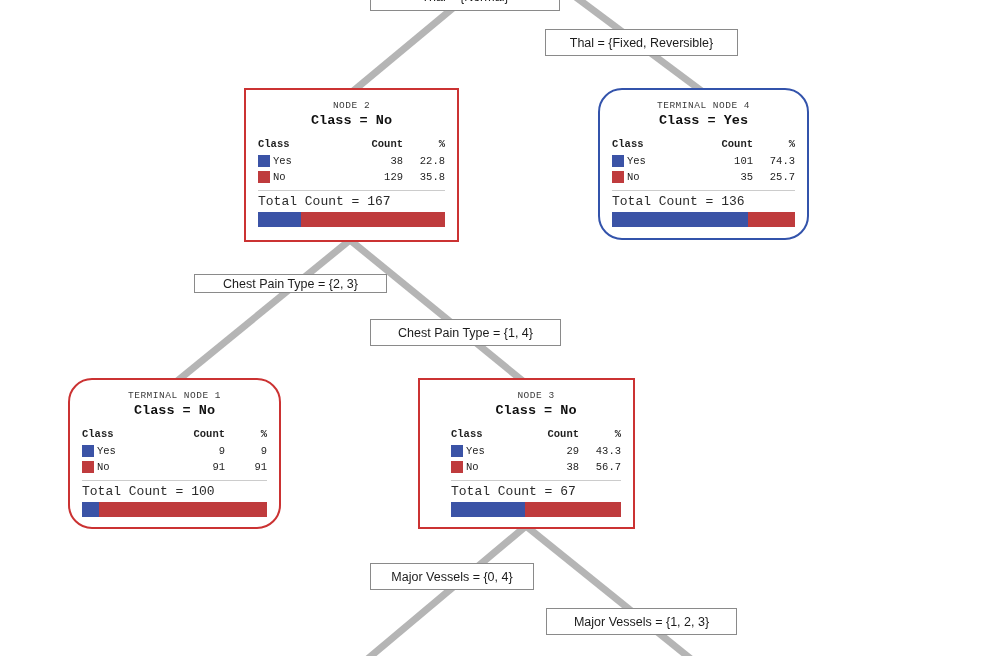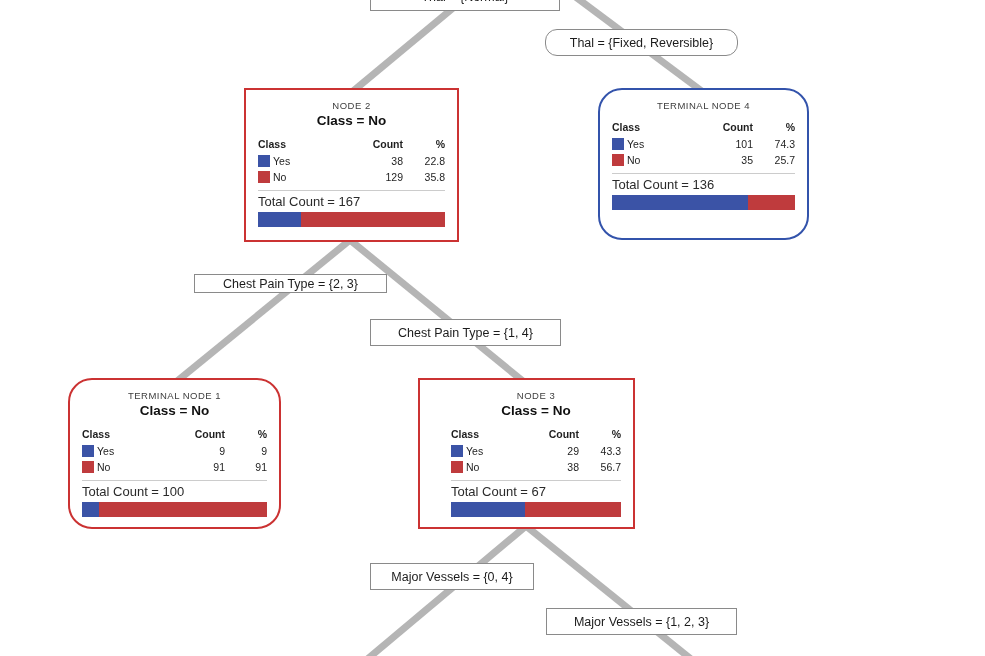--- a/index.html
+++ b/index.html
@@ -23,20 +23,21 @@
     display:flex; align-items:center; justify-content:center;
     font-size:12.5px; color:#1c1c1c;
     white-space:nowrap;
   }
 
   .node {
     position:absolute; z-index:3;
     background:#ffffff;
     border:2px solid;
     overflow:hidden;
+    font-family:Liberation Mono, monospace;
   }
   .node.red  { border-color:var(--border-red,#cb3232); }
   .node.blue { border-color:var(--border-blue,#3353ab); }
   .node.rounded { border-radius:24px; }
 
   .node-title {
     margin-top:10px; text-align:center;
     font-size:9.5px; letter-spacing:0.5px;
     color:#3d3d3d;
   }
@@ -66,21 +67,21 @@
   <line x1="518" y1="-46" x2="352" y2="92"></line>
   <line x1="518" y1="-46" x2="703" y2="92"></line>
   <line x1="350" y1="240" x2="176" y2="382"></line>
   <line x1="350" y1="240" x2="524" y2="382"></line>
   <line x1="526" y1="526" x2="352" y2="672"></line>
   <line x1="526" y1="526" x2="712" y2="676"></line>
 </svg>
 
 <div class="edge-label" style="left:370px; top:-17px; width:190px; height:28px;">Thal = {Normal}</div>
 
-<div class="edge-label" style="left:545px; top:29px; width:193px; height:27px;border-radius:12px;">Thal = {Fixed, Reversible}</div>
+<div class="edge-label" style="left:545px; top:29px; width:193px; height:27px;">Thal = {Fixed, Reversible}</div>
 
 <div class="edge-label" style="left:194px; top:274px; width:193px; height:19px;">Chest Pain Type = {2, 3}</div>
 
 <div class="edge-label" style="left:370px; top:319px; width:191px; height:27px;">Chest Pain Type = {1, 4}</div>
 
 <div class="edge-label" style="left:370px; top:563px; width:164px; height:27px;">Major Vessels = {0, 4}</div>
 
 <div class="edge-label" style="left:546px; top:608px; width:191px; height:27px;">Major Vessels = {1, 2, 3}</div>
 
 <div class="node red" style="left:244px; top:88px; width:215px; height:154px;">
@@ -112,20 +113,21 @@
   <div class="sep"></div>
   <div class="total">Total Count = 167</div>
   <div class="bar">
     <i class="seg-yes" style="width: 22.8%;"></i>
     <i class="seg-no" style="width: 77.2%;"></i>
   </div>
 </div>
 
 <div class="node blue rounded" style="left:598px; top:88px; width:211px; height:152px;">
   <div class="node-title">TERMINAL NODE 4</div>
+  <div class="node-class">Class = Yes</div>
   <div class="tbl">
     <div class="tr head">
       <span class="c1">Class</span>
       <span class="c2">Count</span>
       <span class="c3">%</span>
     </div>
     <div class="tr">
       <span class="c1">
           <i class="sw yes"></i>
           <span>Yes</span>

